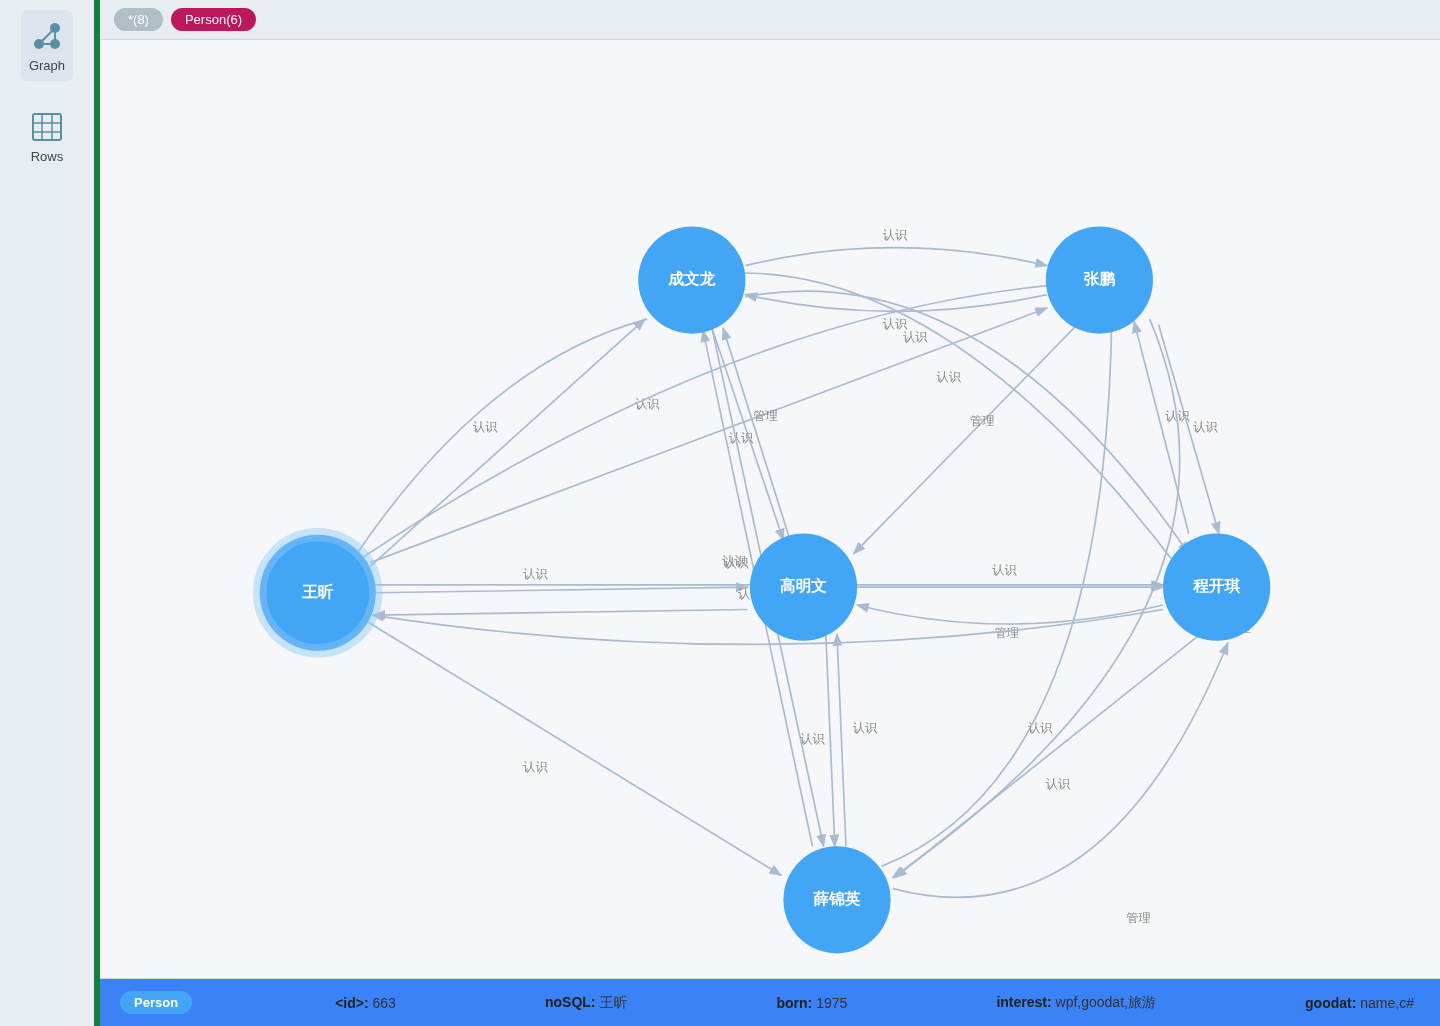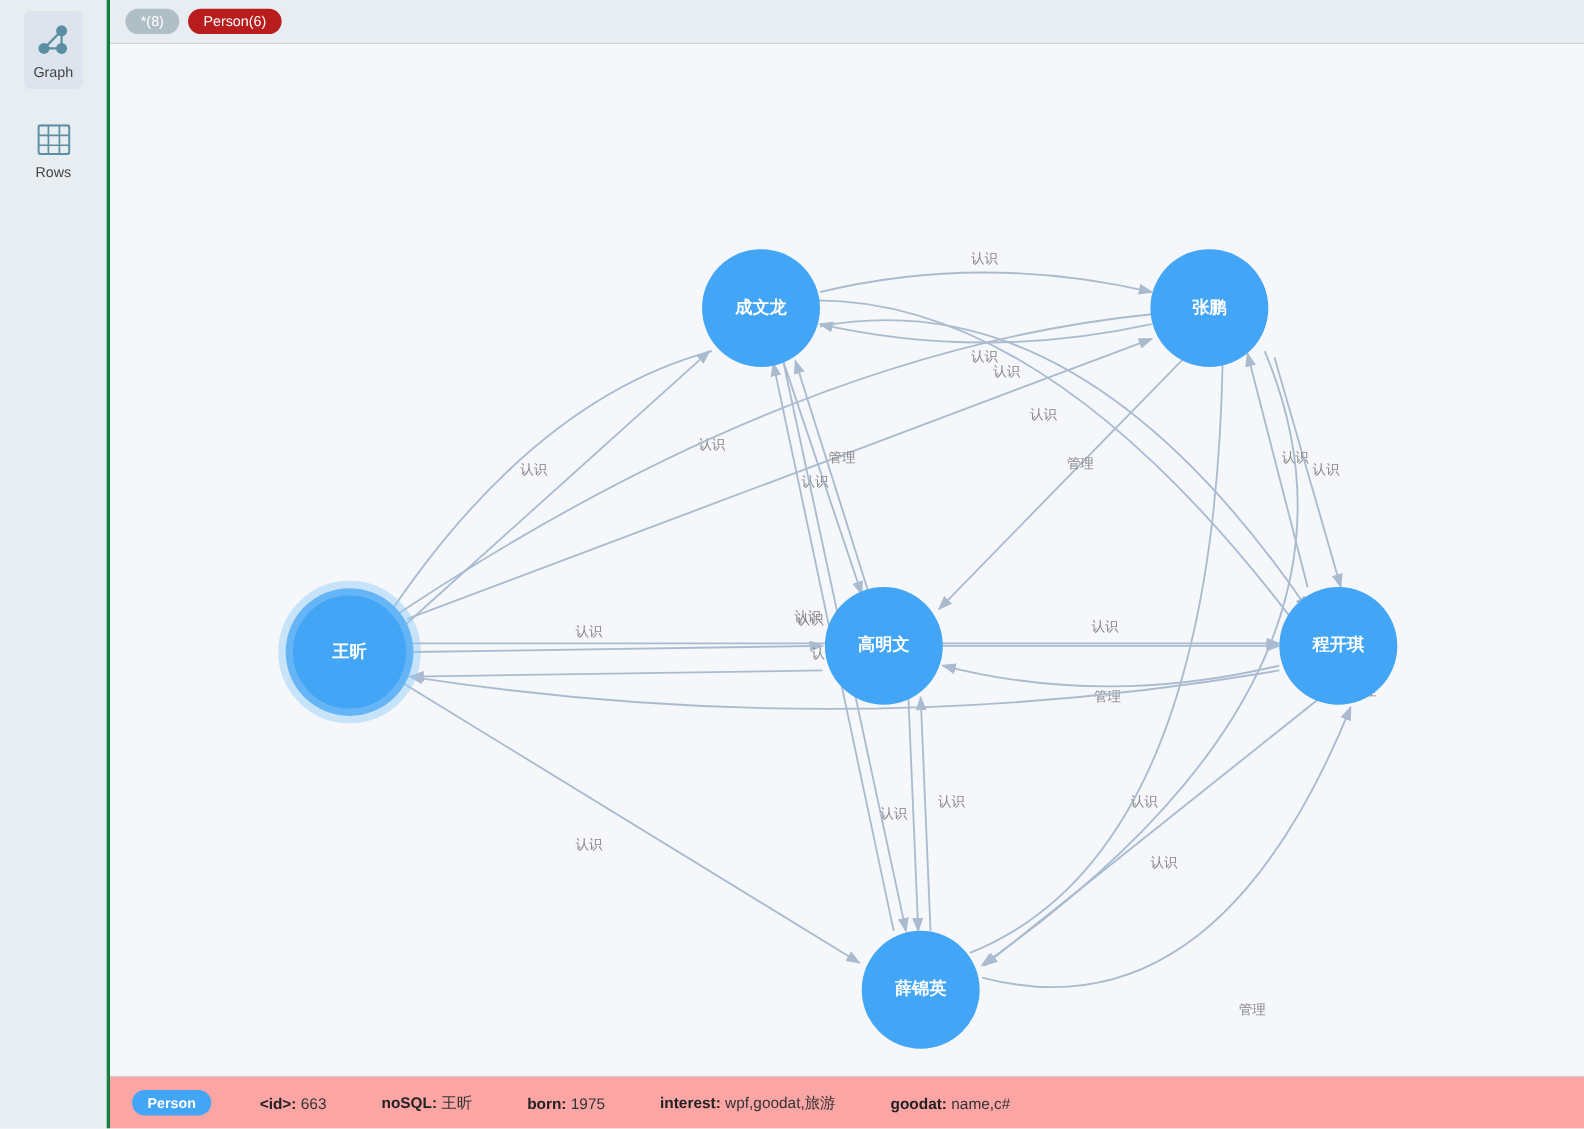--- a/index.html
+++ b/index.html
@@ -13,21 +13,21 @@
     }
 
     
     .sidebar {
       width: 100px;
       background: #e8edf2;
       display: flex;
       flex-direction: column;
       align-items: center;
       padding: 10px 5px;
-      border-right: 3px solid #15803d;
+      border-right: 6px solid #15803d;
       flex-shrink: 0;
     }
 
     .sidebar-item {
       display: flex;
       flex-direction: column;
       align-items: center;
       margin-bottom: 20px;
       cursor: pointer;
       padding: 8px;
@@ -84,48 +84,49 @@
       cursor: pointer;
       font-weight: 500;
     }
 
     .filter-tag.gray {
       background: #b0bec5;
       color: #fff;
     }
 
     .filter-tag.blue {
-      background: #b91c1c;
+      background: #be185d;
       color: #fff;
     }
 
     .filter-tag.outline {
       background: #d0d8e0;
       color: #555;
     }
 
     
     .graph-area {
       flex: 1;
       background: #f5f7fa;
       position: relative;
       overflow: hidden;
     }
 
     
     .info-bar {
-      background: #fca5a5;
+      background: #3b82f6;
       padding: 10px 20px;
       display: flex;
       align-items: center;
       gap: 16px;
       border-top: 1px solid #cdd4db;
       font-size: 14px;
       color: #333;
       min-height: 48px;
+      justify-content: space-between;
     }
 
     .info-badge {
       background: #42a5f5;
       color: #fff;
       padding: 4px 14px;
       border-radius: 20px;
       font-size: 13px;
       font-weight: 600;
     }

